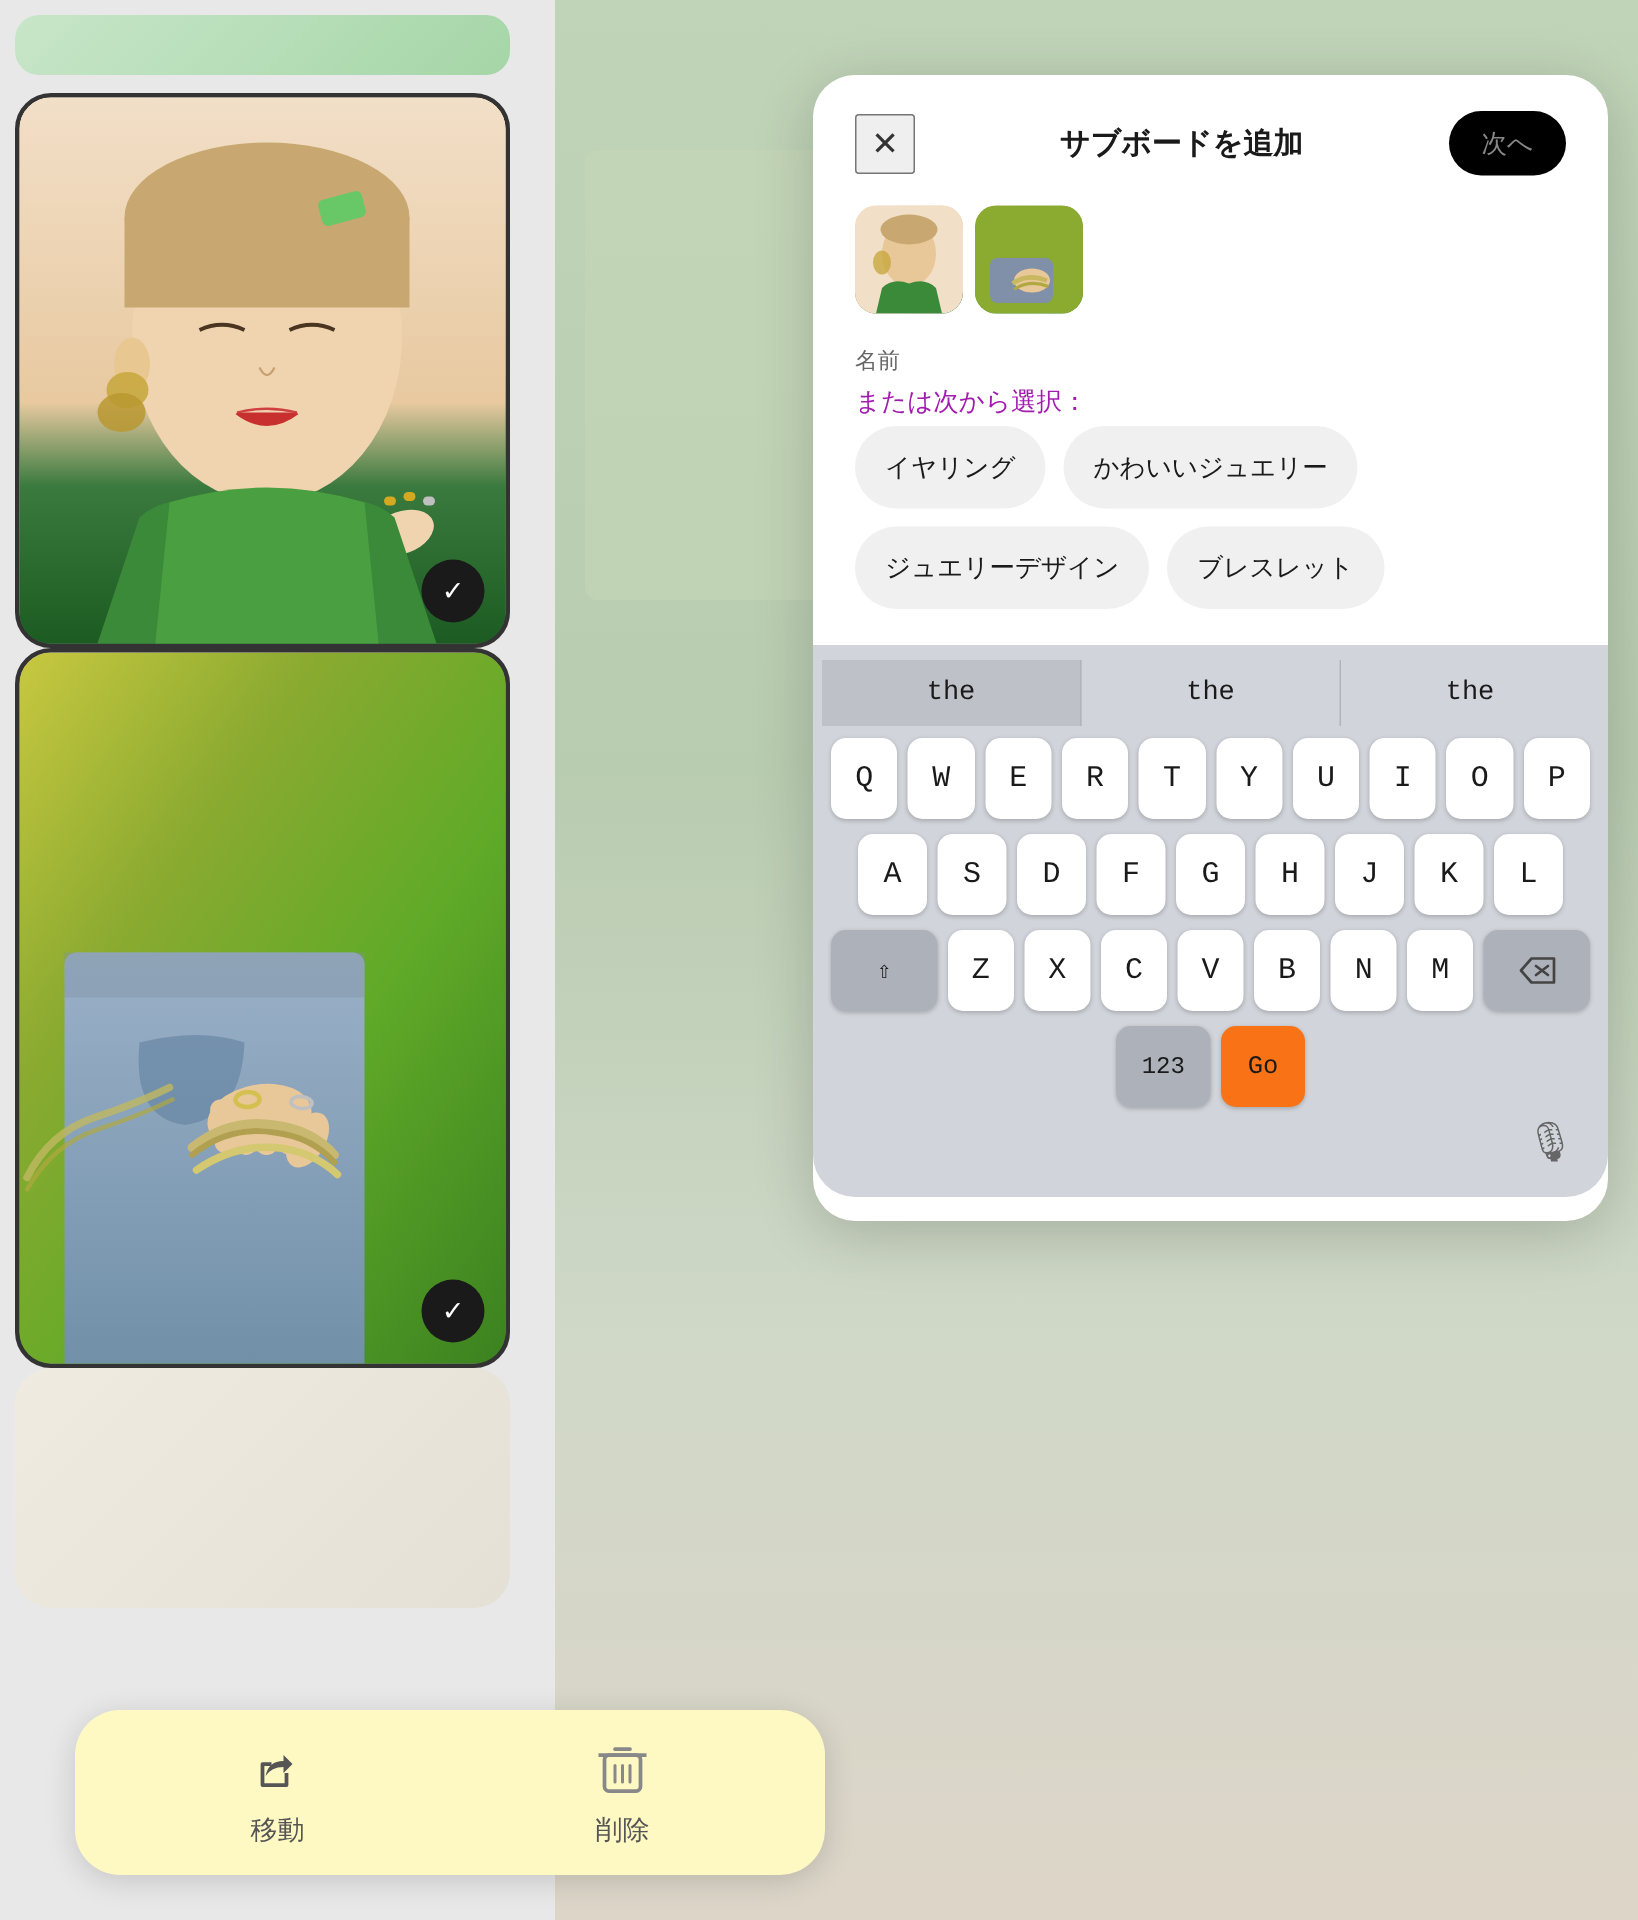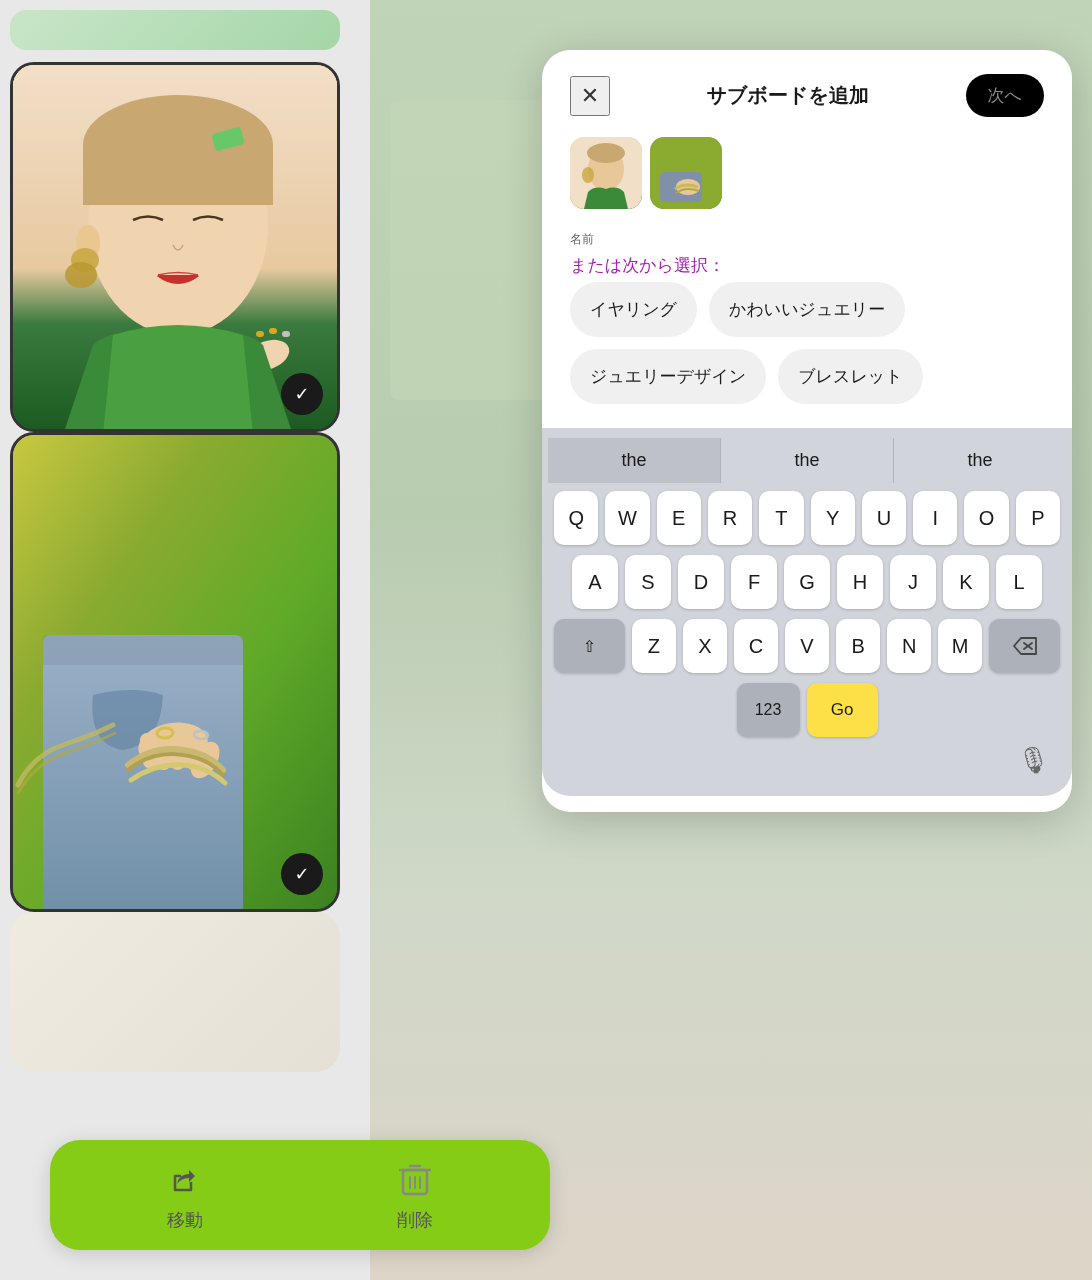--- a/index.html
+++ b/index.html
@@ -76,21 +76,21 @@
       background: linear-gradient(180deg, #c8d8c0 0%, #b0c8a8 30%, #d8e0d0 60%, #e0d8d0 100%);
     }
 
     
     .bottom-toolbar {
       position: absolute;
       bottom: 30px;
       left: 50px;
       width: 500px;
       height: 110px;
-      background: #84cc16;
+      background: #fef9c3;
       border-radius: 30px;
       display: flex;
       align-items: center;
       justify-content: space-around;
       padding: 0 20px;
       box-shadow: 0 4px 20px rgba(0,0,0,0.15);
       z-index: 10;
     }
 
     .toolbar-item {
@@ -193,21 +193,21 @@
     .thumb-1 {
       background: linear-gradient(160deg, #f2dfc8, #e8b870, #2d6a30);
     }
 
     .thumb-2 {
       background: linear-gradient(160deg, #b8b870, #6ab030, #3a8520);
     }
 
     
     .field-label {
-      font-size: 12px;
+      font-size: 15px;
       color: #666;
       margin-bottom: 6px;
     }
 
     .field-value {
       font-size: 26px;
       font-weight: 700;
       color: #1a1a1a;
       margin-bottom: 20px;
     }
@@ -237,20 +237,21 @@
       white-space: nowrap;
       font-weight: 400;
     }
 
     
     .keyboard {
       background: #d1d5db;
       border-radius: 0 0 28px 28px;
       padding: 10px 6px 16px;
       margin: 16px -28px;
+      font-family: Liberation Mono, monospace;
     }
 
     
     .autocomplete-bar {
       display: flex;
       background: #d1d5db;
       margin-bottom: 8px;
     }
 
     .autocomplete-item {
@@ -310,22 +311,22 @@
     .key.wide {
       width: 74px;
     }
 
     .key.space {
       width: 220px;
       font-size: 17px;
     }
 
     .key.go {
-      width: 71px;
-      background: #fde047;
+      width: 56px;
+      background: #f97316;
       font-size: 17px;
     }
 
     .key.num {
       width: 63px;
       background: #adb2ba;
       font-size: 16px;
     }
 
     

